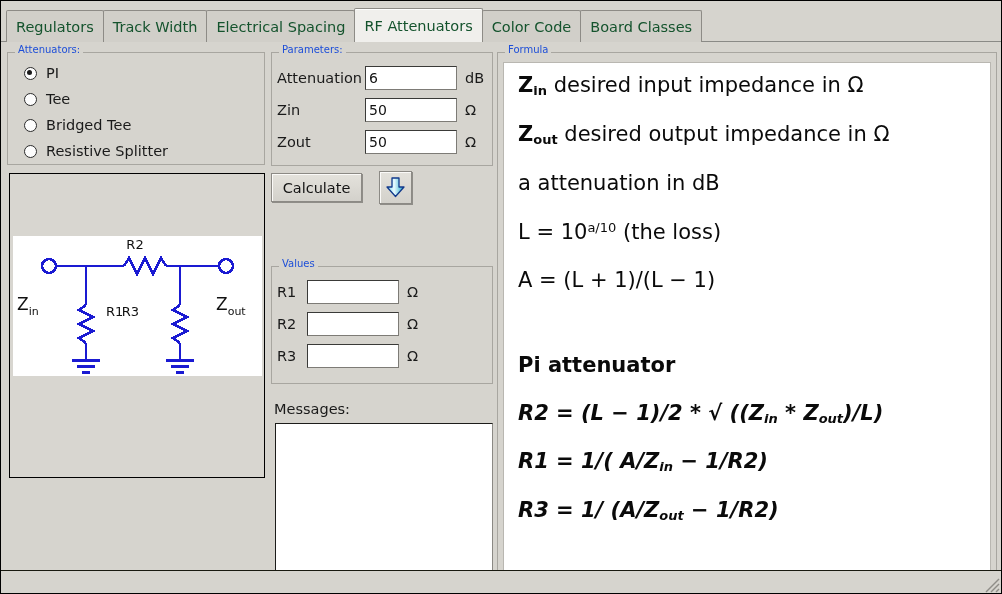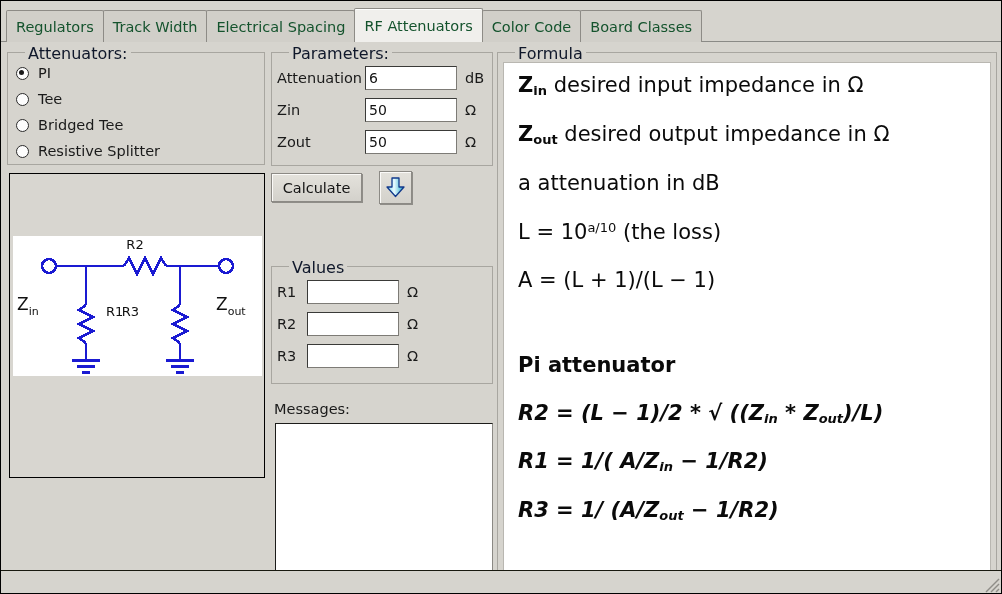--- a/index.html
+++ b/index.html
@@ -71,33 +71,33 @@
 
   
   .group {
     position: absolute;
     border: 1px solid #a8a6a0;
     box-sizing: border-box;
   }
   .group > .legend {
     position: absolute;
     top: -9px;
-    left: 17px;
+    left: 7px;
     padding: 0 3px;
     background: #d6d4ce;
-    font-size: 16px;
-    color: #0f172a;
+    font-size: 10px;
+    color: #1d4ed8;
     white-space: nowrap;
   }
 
   
   #grp-atten { left: 6px; top: 10px; width: 258px; height: 113px; }
   .radio-row {
     position: absolute;
-    left: 8px;
+    left: 16px;
     display: flex;
     align-items: center;
     height: 20px;
     cursor: default;
   }
   .radio {
     width: 13px; height: 13px;
     border-radius: 50%;
     border: 1.6px solid #2b2b2b;
     background: #fdfdfd;

